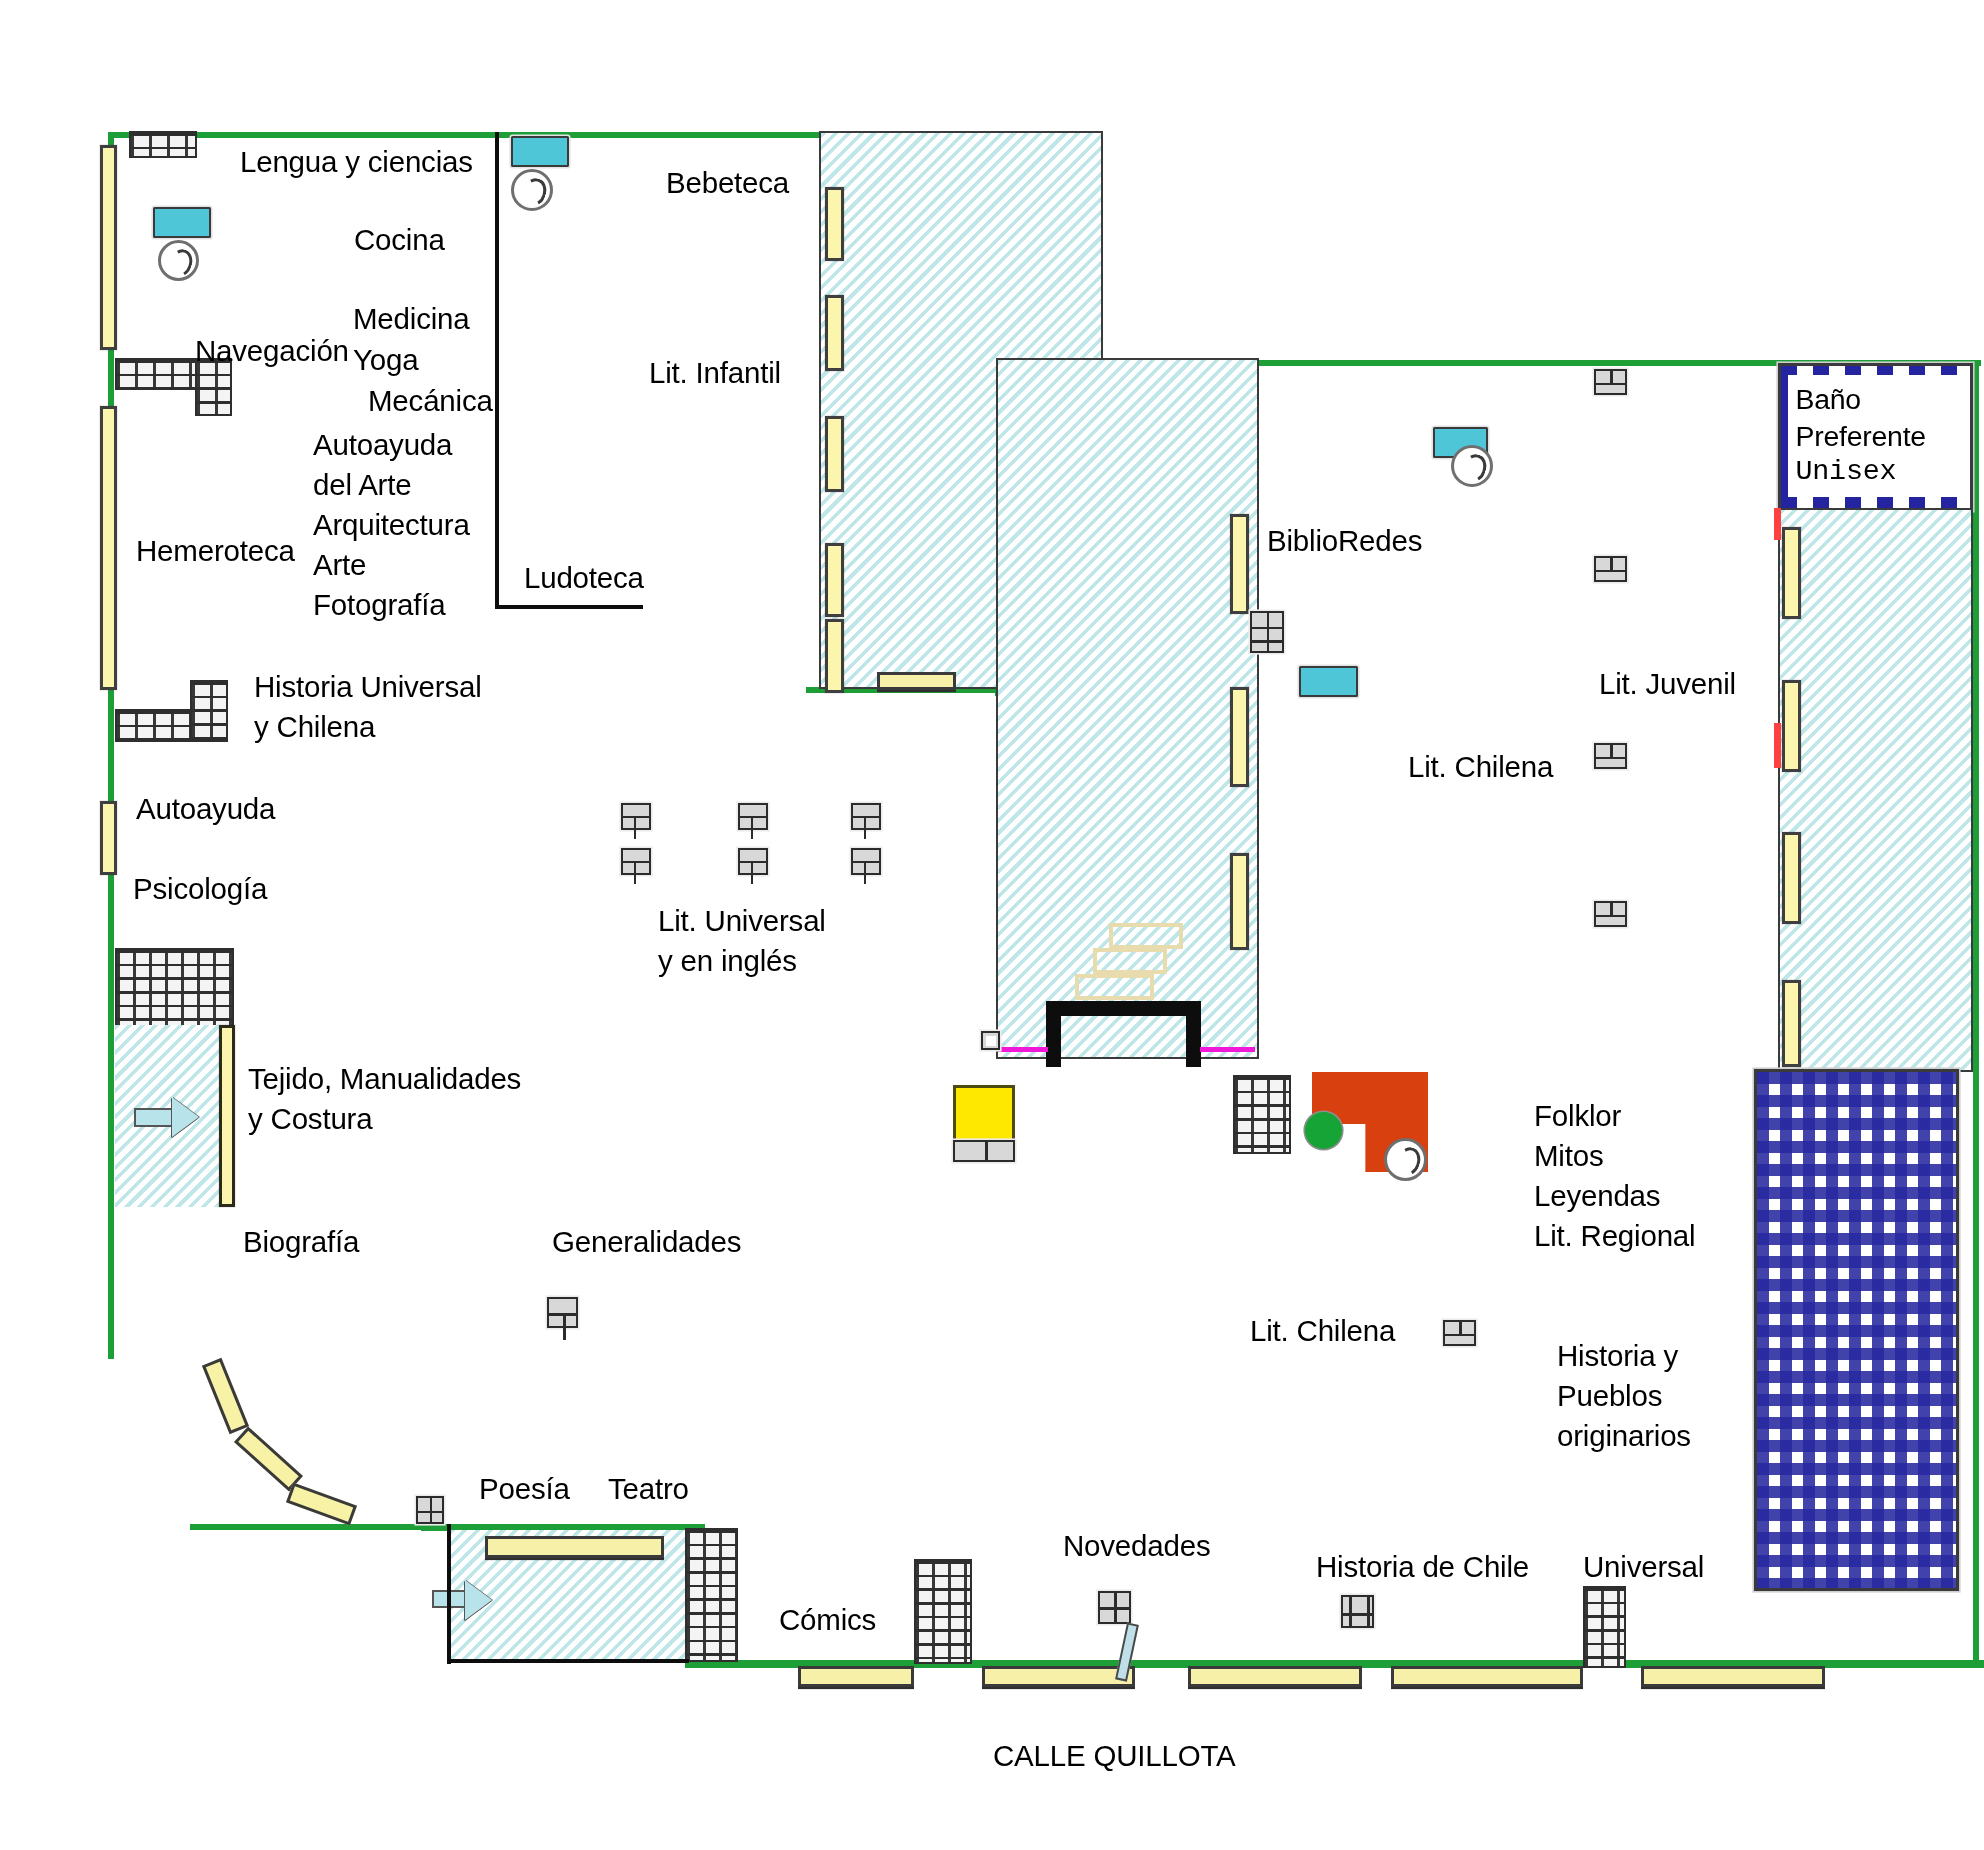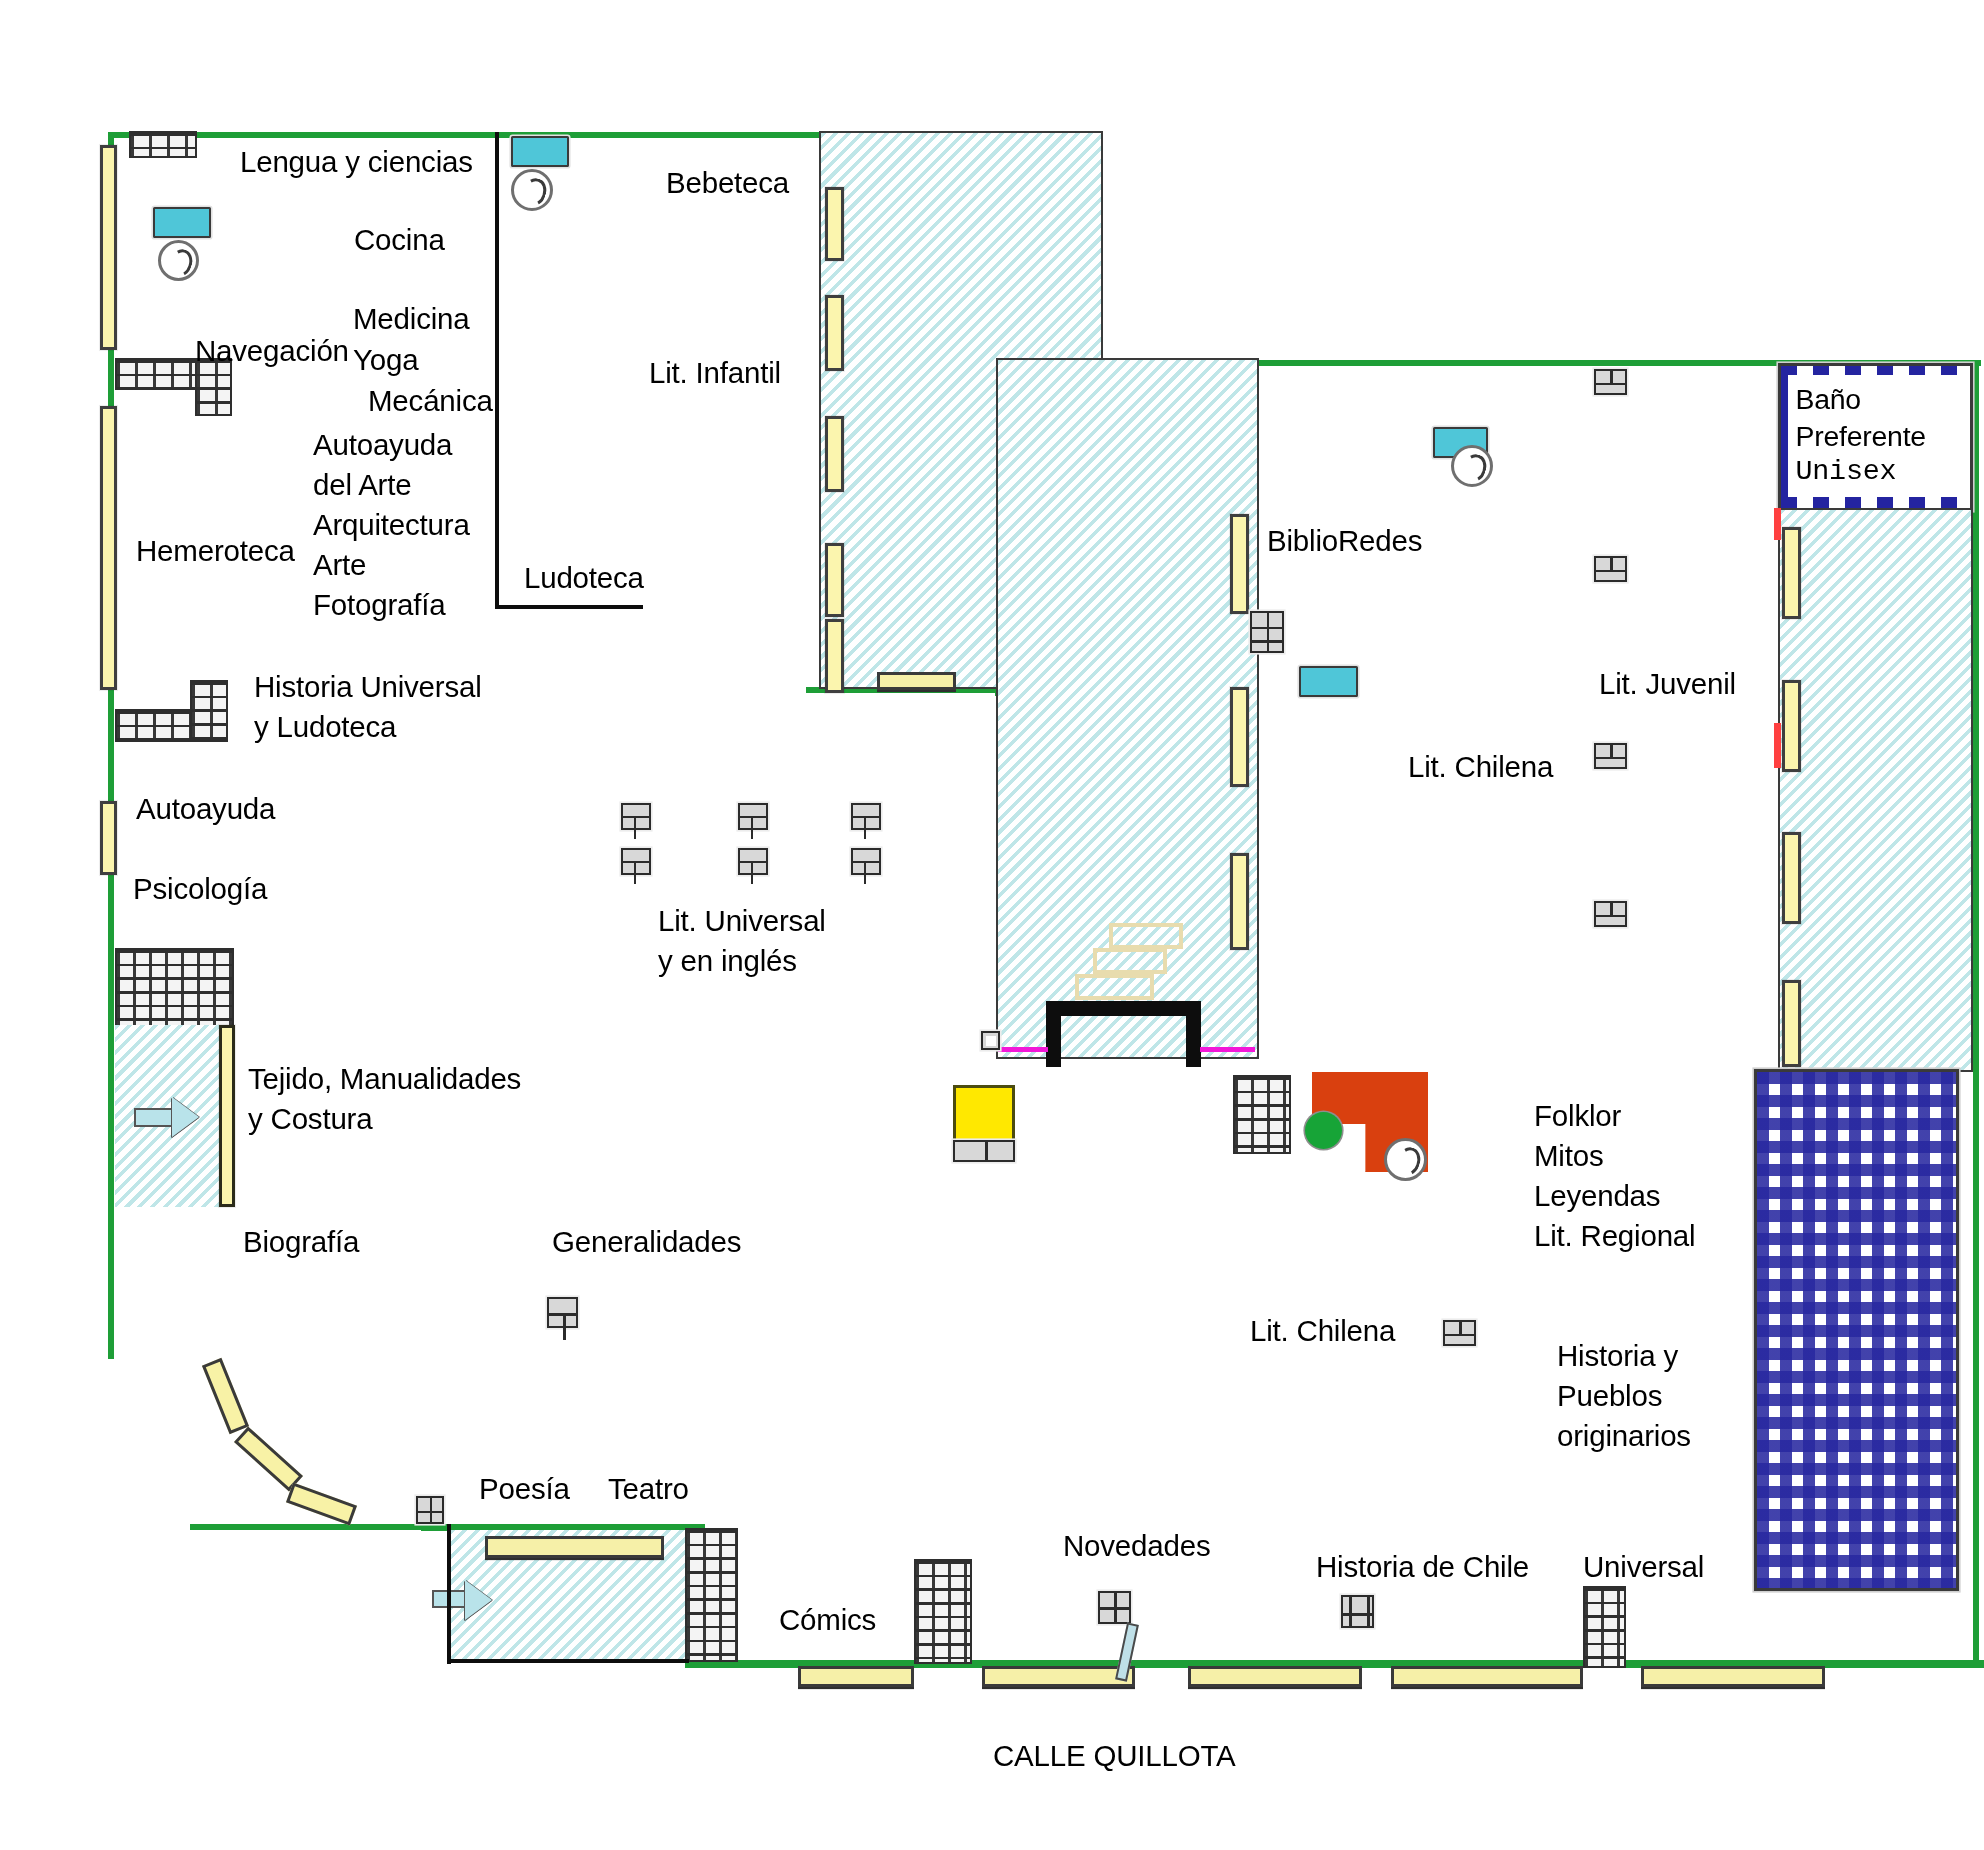--- a/index.html
+++ b/index.html
@@ -372,21 +372,21 @@
   <div class="lbl" style="left:313px;top:426px;">Autoayuda</div>
   <div class="lbl" style="left:313px;top:466px;">del Arte</div>
   <div class="lbl" style="left:313px;top:506px;">Arquitectura</div>
   <div class="lbl" style="left:313px;top:546px;">Arte</div>
   <div class="lbl" style="left:313px;top:586px;">Fotografía</div>
   <div class="lbl" style="left:136px;top:532px;">Hemeroteca</div>
   <div class="lbl" style="left:524px;top:559px;">Ludoteca</div>
   <div class="lbl" style="left:666px;top:164px;">Bebeteca</div>
   <div class="lbl" style="left:649px;top:354px;">Lit. Infantil</div>
   <div class="lbl" style="left:254px;top:668px;">Historia Universal</div>
-  <div class="lbl" style="left:254px;top:708px;">y Ludoteca</div>
+  <div class="lbl" style="left:254px;top:708px;">y Chilena</div>
   <div class="lbl" style="left:136px;top:790px;">Autoayuda</div>
   <div class="lbl" style="left:133px;top:870px;">Psicología</div>
   <div class="lbl" style="left:248px;top:1060px;">Tejido, Manualidades</div>
   <div class="lbl" style="left:248px;top:1100px;">y Costura</div>
   <div class="lbl" style="left:243px;top:1223px;">Biografía</div>
   <div class="lbl" style="left:552px;top:1223px;">Generalidades</div>
   <div class="lbl" style="left:658px;top:902px;">Lit. Universal</div>
   <div class="lbl" style="left:658px;top:942px;">y en inglés</div>
   <div class="lbl" style="left:1267px;top:522px;">BiblioRedes</div>
   <div class="lbl" style="left:1408px;top:748px;">Lit. Chilena</div>

